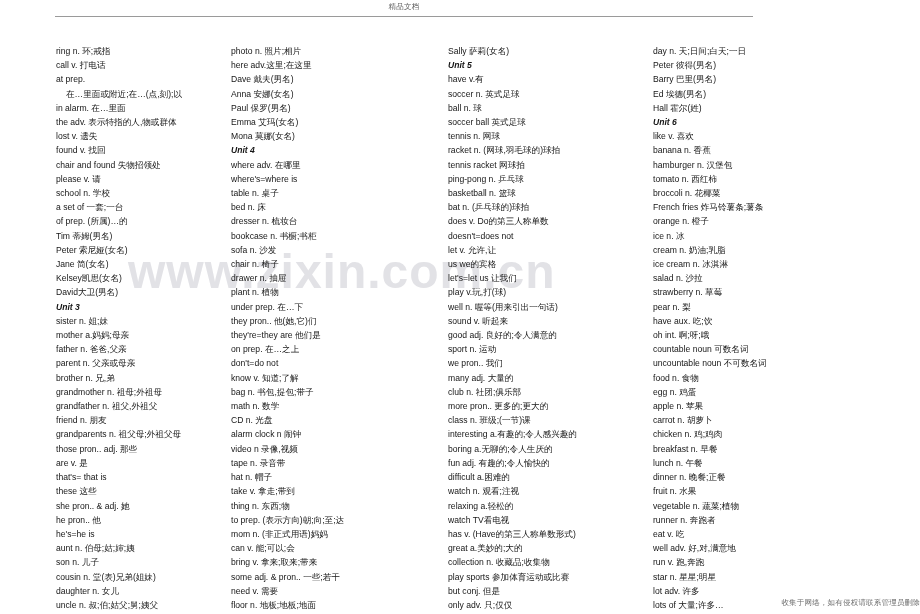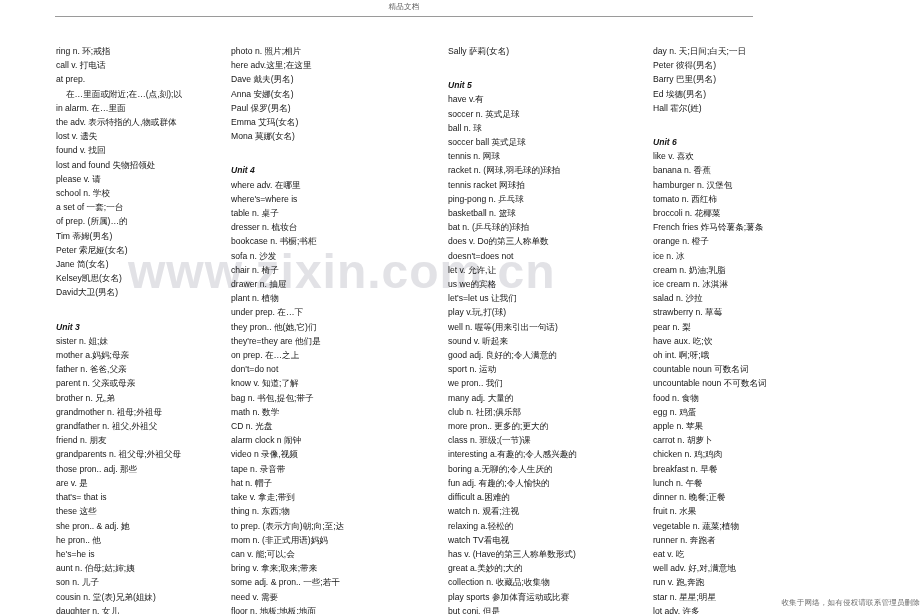--- a/index.html
+++ b/index.html
@@ -75,21 +75,20 @@
 
   .vocab-entry {
     font-size: 8.6px;
     line-height: 14.2px;
     white-space: nowrap;
     color: #161616;
   }
   .vocab-entry.unit-head {
     font-weight: bold;
     font-style: italic;
-    margin-top: 20px;
   }
   .vocab-entry.cont {
     padding-left: 10px;
   }
 
   
   #doc-footer {
     position: absolute;
     bottom: 6px;
     left: 0;
@@ -115,21 +114,21 @@
 <div id="columns">
     <div class="vocab-column col-0">
       <div class="vocab-entry">ring n. 环;戒指</div>
       <div class="vocab-entry">call v. 打电话</div>
       <div class="vocab-entry">at prep.</div>
       <div class="vocab-entry cont">在…里面或附近;在…(点,刻);以</div>
       <div class="vocab-entry">in alarm. 在…里面</div>
       <div class="vocab-entry">the adv. 表示特指的人,物或群体</div>
       <div class="vocab-entry">lost v. 遗失</div>
       <div class="vocab-entry">found v. 找回</div>
-      <div class="vocab-entry">lost and found 失物招领处</div>
+      <div class="vocab-entry">chair and found 失物招领处</div>
       <div class="vocab-entry">please v. 请</div>
       <div class="vocab-entry">school n. 学校</div>
       <div class="vocab-entry">a set of 一套;一台</div>
       <div class="vocab-entry">of prep. (所属)…的</div>
       <div class="vocab-entry">Tim 蒂姆(男名)</div>
       <div class="vocab-entry">Peter 索尼娅(女名)</div>
       <div class="vocab-entry">Jane 简(女名)</div>
       <div class="vocab-entry">Kelsey凯思(女名)</div>
       <div class="vocab-entry">David大卫(男名)</div>
       <div class="vocab-entry unit-head">Unit 3</div>
@@ -161,20 +160,21 @@
       <div class="vocab-entry">here adv.这里;在这里</div>
       <div class="vocab-entry">Dave 戴夫(男名)</div>
       <div class="vocab-entry">Anna 安娜(女名)</div>
       <div class="vocab-entry">Paul 保罗(男名)</div>
       <div class="vocab-entry">Emma 艾玛(女名)</div>
       <div class="vocab-entry">Mona 莫娜(女名)</div>
       <div class="vocab-entry unit-head">Unit 4</div>
       <div class="vocab-entry">where adv. 在哪里</div>
       <div class="vocab-entry">where's=where is</div>
       <div class="vocab-entry">table n. 桌子</div>
+      <div class="vocab-entry">bed n. 床</div>
       <div class="vocab-entry">dresser n. 梳妆台</div>
       <div class="vocab-entry">bookcase n. 书橱;书柜</div>
       <div class="vocab-entry">sofa n. 沙发</div>
       <div class="vocab-entry">chair n. 椅子</div>
       <div class="vocab-entry">drawer n. 抽屉</div>
       <div class="vocab-entry">plant n. 植物</div>
       <div class="vocab-entry">under prep. 在…下</div>
       <div class="vocab-entry">they pron.. 他(她,它)们</div>
       <div class="vocab-entry">they're=they are 他们是</div>
       <div class="vocab-entry">on prep. 在…之上</div>

